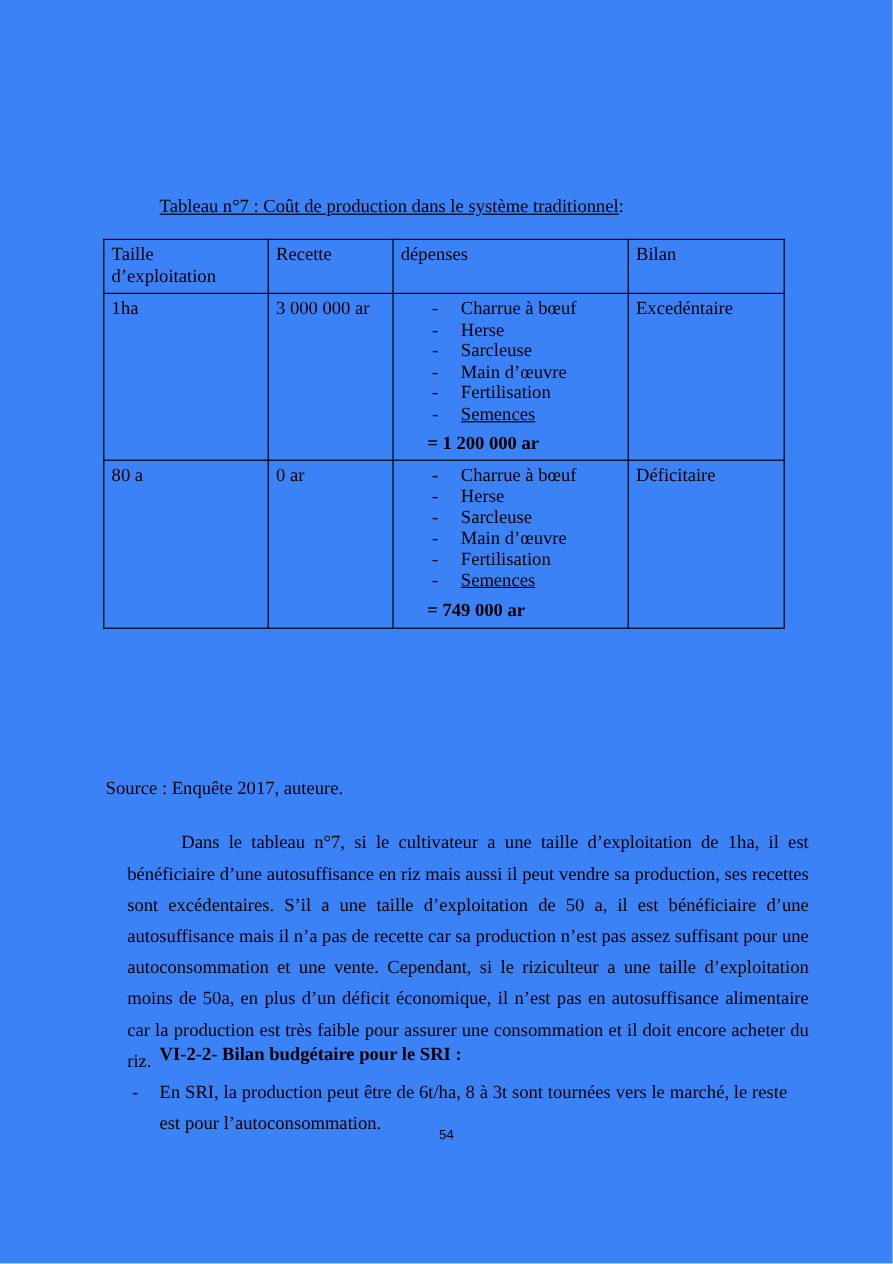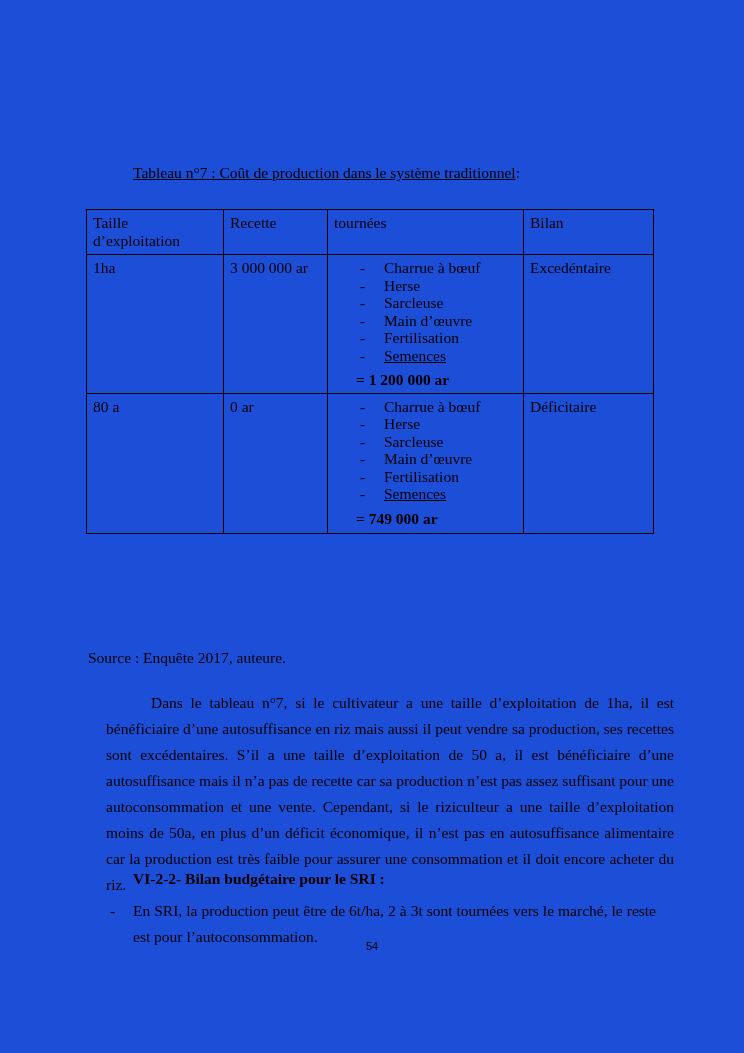--- a/index.html
+++ b/index.html
@@ -1,35 +1,34 @@
 <!DOCTYPE html>
 <html><head>
 <meta charset="utf-8">
 <style>
   html,body { margin:0; padding:0; background:#ffffff; }
   .page {
     position:relative;
     width:744px; height:1053px;
-    background:#1d4ed8;
+    background:#3b82f6;
     color:#000;
     font-family:"Liberation Serif", serif;
     font-size:15.5px;
     overflow:hidden;
   }
   .table-title {
     position:absolute; left:133px; top:164px;
     font-size:15.5px; white-space:nowrap;
   }
   .table-title .u { text-decoration:underline; }
   table.cost-table {
     position:absolute; left:86px; top:199px;
     border-collapse:collapse; table-layout:fixed;
     width:567px;
     font-size:15.5px;
-    margin-top:10px;
   }
   table.cost-table th, table.cost-table td {
     border:1px solid #000;
     vertical-align:top;
     text-align:left;
     padding:4px 6px;
     font-weight:normal;
     overflow:hidden;
   }
   table.cost-table th { height:20px; }
@@ -88,21 +87,21 @@
     <colgroup>
       <col style="width:137px">
         <col style="width:104px">
         <col style="width:196px">
         <col style="width:130px">
     </colgroup>
     <tbody>
         <tr>
       <th>Taille d’exploitation</th>
       <th>Recette</th>
-      <th>tournées</th>
+      <th>dépenses</th>
       <th>Bilan</th>
     </tr>
     <tr class="row-1">
       <td>1ha</td>
       <td>3 000 000 ar</td>
       <td class="depenses">
         <ul>
           <li>Charrue à bœuf</li>
           <li>Herse</li>
           <li>Sarcleuse</li>
@@ -134,18 +133,18 @@
     </table>
 
   <div class="source-note">Source : Enquête 2017, auteure.</div>
 
   <p class="body-paragraph">Dans le tableau n°7, si le cultivateur a une taille d’exploitation de 1ha, il est bénéficiaire d’une autosuffisance en riz mais aussi il peut vendre sa production, ses recettes sont excédentaires. S’il a une taille d’exploitation de 50 a, il est bénéficiaire d’une autosuffisance mais il n’a pas de recette car sa production n’est pas assez suffisant pour une autoconsommation et une vente. Cependant, si le riziculteur a une taille d’exploitation moins de 50a, en plus d’un déficit économique, il n’est pas en autosuffisance alimentaire car la production est très faible pour assurer une consommation et il doit encore acheter du riz.</p>
 
   <h3 class="section-heading">VI-2-2- Bilan budgétaire pour le SRI :</h3>
 
   <div class="bullet-item">
     <span class="dash">-</span>
-    <span class="bullet-text">En SRI, la production peut être de 6t/ha, 2 à 3t sont tournées vers le marché, le reste est pour l’autoconsommation.</span>
+    <span class="bullet-text">En SRI, la production peut être de 6t/ha, 8 à 3t sont tournées vers le marché, le reste est pour l’autoconsommation.</span>
   </div>
 
   <div class="page-number">54</div>
 
 </div>
 
 </body></html>

